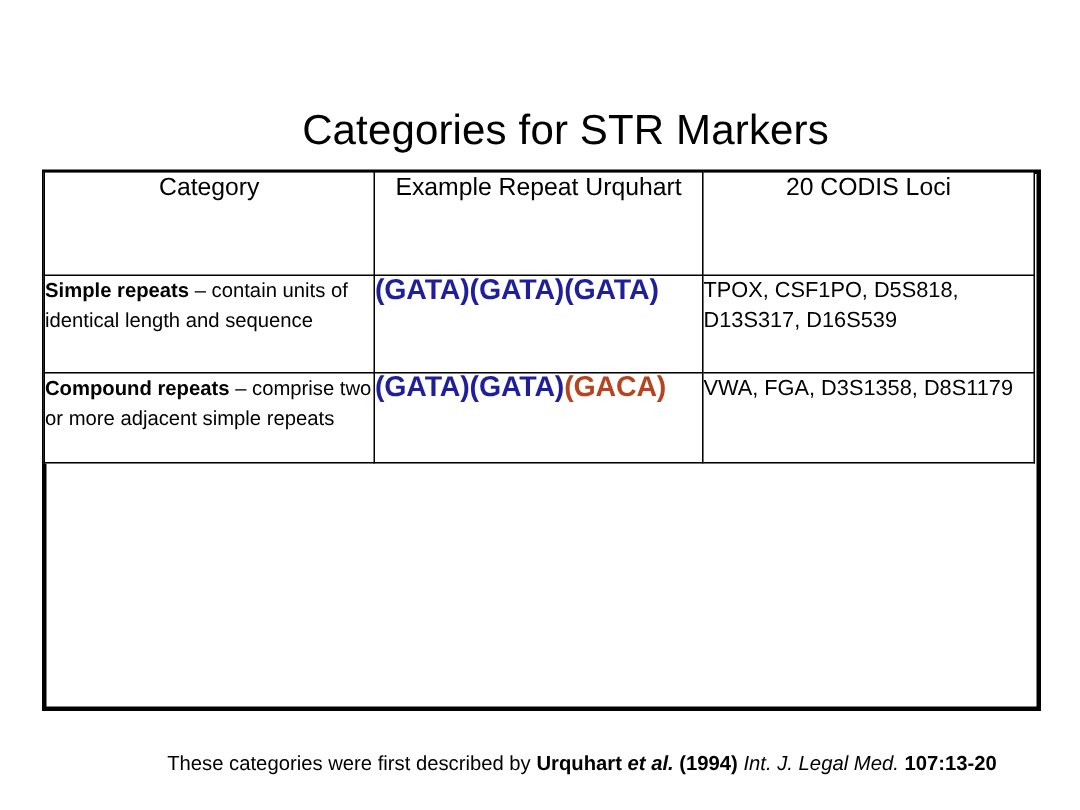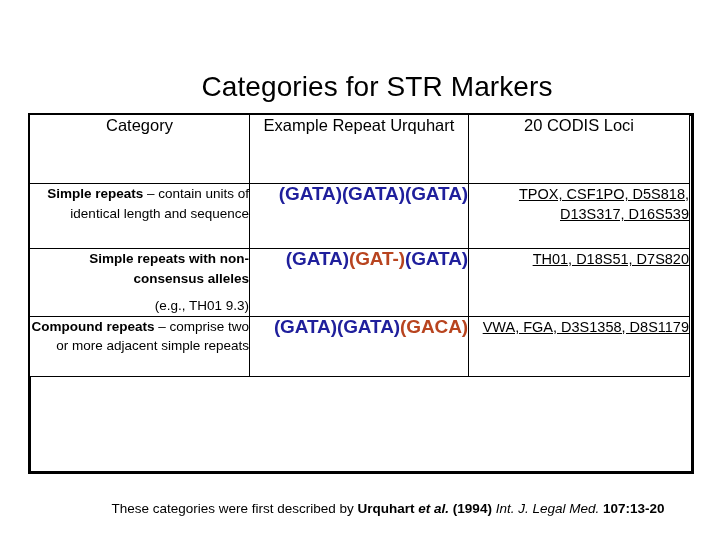--- a/index.html
+++ b/index.html
@@ -83,21 +83,20 @@
     text-align: center;
     vertical-align: middle;
     font-size: 16.5px;
     font-weight: normal;
     line-height: 21px;
     padding: 0 6px;
   }
 
   tbody td {
     padding: 7px 7px 7px 7px;
-    text-align: right;
   }
 
   .row1 td { height: 64px; }
   .row2 td { height: 65px; }
   .row3 td { height: 59px; }
   .row4 td { height: 63px; }
 
   
   .cat {
     font-size: 13.5px;
@@ -132,21 +131,20 @@
   .seg-blue  { color: #1f1f9c; }
   .seg-red   { color: #b8441f; }
   .seg-green { color: #186018; }
   .seg-tan   { color: #8a7442; }
 
   
   .loci {
     font-size: 14.5px;
     line-height: 20px;
     color: #000000;
-    text-decoration: underline;
   }
 
   
   .footer {
     position: absolute;
     left: 0;
     top: 500px;
     width: 720px;
     text-align: center;
     font-size: 13.5px;
@@ -186,30 +184,20 @@
         <tr class="row1">
           <td class="cat">
             <span class="strong">Simple repeats</span><span class="dash"> – </span><span class="note">contain units of identical length and sequence</span>
           </td>
           <td class="repeat">
             <span class="seg seg-blue">(GATA)</span><span class="seg seg-blue">(GATA)</span><span class="seg seg-blue">(GATA)</span>
           </td>
           <td class="loci">TPOX, CSF1PO, D5S818, D13S317, D16S539</td>
         </tr>
 
-        <tr class="row2">
-          <td class="cat">
-            <span class="strong">Simple repeats with non-consensus alleles</span><span class="dash"></span><span class="note"></span>
-            <span class="sub">(e.g., TH01 9.3)</span>
-          </td>
-          <td class="repeat">
-            <span class="seg seg-blue">(GATA)</span><span class="seg seg-red">(GAT-)</span><span class="seg seg-blue">(GATA)</span>
-          </td>
-          <td class="loci">TH01, D18S51, D7S820</td>
-        </tr>
 
         <tr class="row3">
           <td class="cat">
             <span class="strong">Compound repeats</span><span class="dash"> – </span><span class="note">comprise two or more adjacent simple repeats</span>
           </td>
           <td class="repeat">
             <span class="seg seg-blue">(GATA)</span><span class="seg seg-blue">(GATA)</span><span class="seg seg-red">(GACA)</span>
           </td>
           <td class="loci">VWA, FGA, D3S1358, D8S1179</td>
         </tr>

